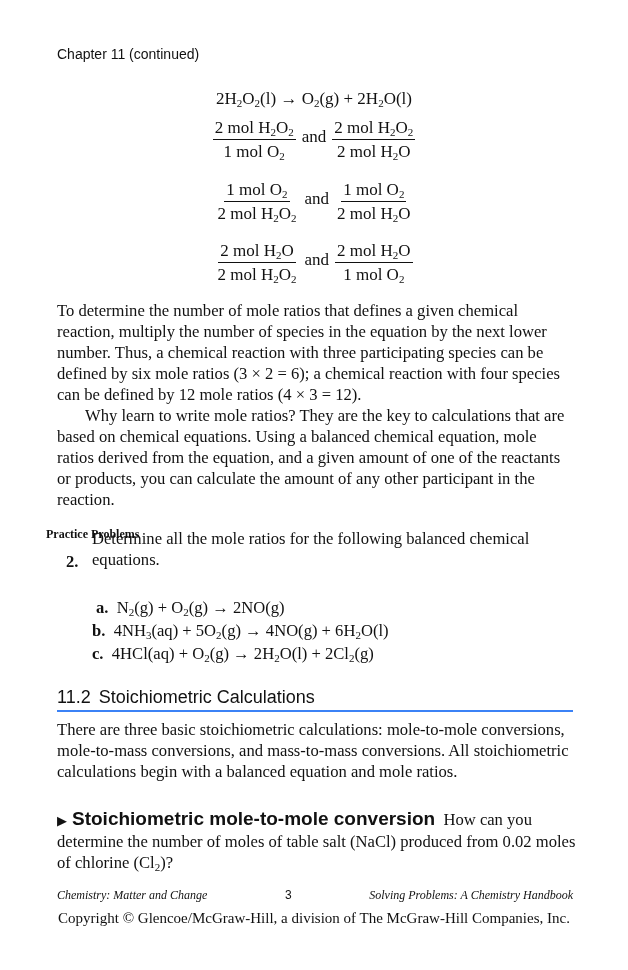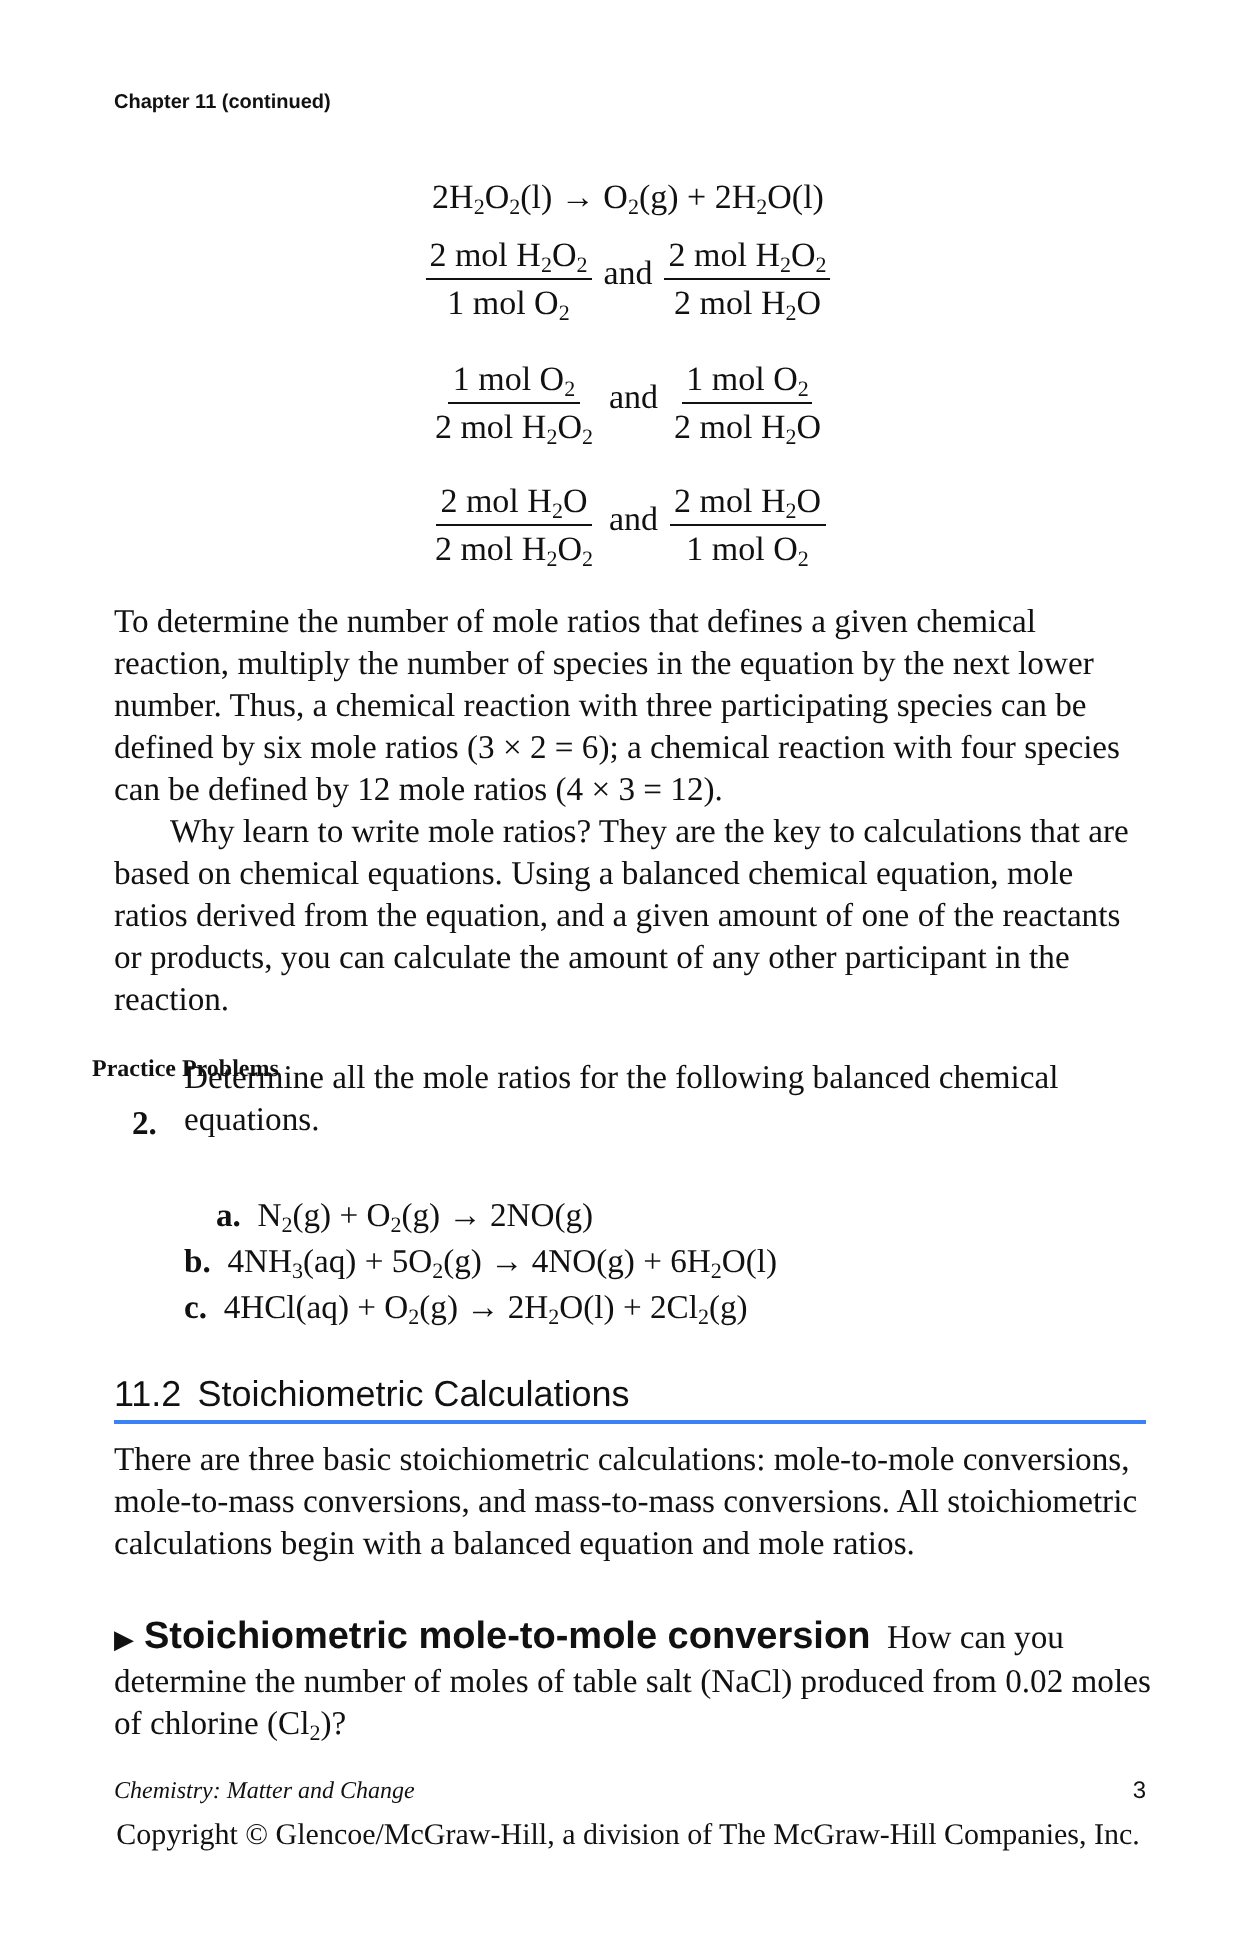--- a/index.html
+++ b/index.html
@@ -1,18 +1,18 @@
 <!DOCTYPE html>
 <html><head>
   <meta charset="utf-8">
   <style>
     html, body { margin:0; padding:0; background:#fff; }
     body { width:628px; height:970px; position:relative; overflow:hidden; color:#111; font-family:"Liberation Serif", serif; }
     .abs { position:absolute; }
-    .chap { left:57px; top:46px; font-family:"Liberation Sans", sans-serif; font-weight:bold; font-size:10px;text-align:center; }
+    .chap { left:57px; top:46px; font-family:"Liberation Sans", sans-serif; font-weight:normal; font-size:14px;text-align:center; }
     .eq-main { left:0; width:628px; top:89px; text-align:center; font-size:17px; }
     .frac-row { position:absolute; left:0; width:628px; display:flex; justify-content:center; align-items:center; font-size:17px; }
     .frac { display:inline-flex; flex-direction:column; align-items:center; }
     .frac .num { padding:0 2px 1px; border-bottom:1.3px solid #111; line-height:20px; }
     .frac .den { padding:1px 2px 0; line-height:22px; }
     .and { margin:0 6px; position:relative; top:-4px; }
     sub { font-size:11px; vertical-align:-3px; line-height:0; }
     .para { font-size:16.6px; line-height:21px; left:57px; width:520px; }
     .indent { text-indent:28px; }
     .ph { font-family:Liberation Serif, serif; font-weight:bold; font-size:12px; left:46px; }
@@ -71,21 +71,21 @@
 </div>
 
 <div class="abs para" style="top:300px;">To determine the number of mole ratios that defines a given chemical reaction, multiply the number of species in the equation by the next lower number. Thus, a chemical reaction with three participating species can be defined by six mole ratios (3 × 2 = 6); a chemical reaction with four species can be defined by 12 mole ratios (4 × 3 = 12).</div>
 <div class="abs para indent" style="top:405px;">Why learn to write mole ratios? They are the key to calculations that are based on chemical equations. Using a balanced chemical equation, mole ratios derived from the equation, and a given amount of one of the reactants or products, you can calculate the amount of any other participant in the reaction.</div>
 
 <div class="abs ph" style="top:527px;">Practice Problems</div>
 
 <div class="abs prob" style="left:66px; top:551px; font-weight:bold;">2.</div>
 <div class="abs prob" style="left:92px; top:528px; width:480px;">Determine all the mole ratios for the following balanced chemical equations.</div>
 
-<div class="abs prob" style="left:108px; top:597px;">
+<div class="abs prob" style="left:96px; top:597px;">
   <b>a.</b>&nbsp; <span>N</span><sub>2</sub><span>(g) + O</span><sub>2</sub><span>(g) → 2NO(g)</span>
 </div>
 <div class="abs prob" style="left:92px; top:620px;">
   <b>b.</b>&nbsp; <span>4NH</span><sub>3</sub><span>(aq) + 5O</span><sub>2</sub><span>(g) → 4NO(g) + 6H</span><sub>2</sub><span>O(l)</span>
 </div>
 <div class="abs prob" style="left:92px; top:643px;">
   <b>c.</b>&nbsp; <span>4HCl(aq) + O</span><sub>2</sub><span>(g) → 2H</span><sub>2</sub><span>O(l) + 2Cl</span><sub>2</sub><span>(g)</span>
 </div>
 
 <div class="abs sec-title">
@@ -94,14 +94,15 @@
 
 <div class="abs para" style="top:719px;">There are three basic stoichiometric calculations: mole-to-mole conversions, mole-to-mass conversions, and mass-to-mass conversions. All stoichiometric calculations begin with a balanced equation and mole ratios.</div>
 
 <div class="abs para" style="top:808px;">
   <span class="tri">▶</span><span class="bold-sans">Stoichiometric mole-to-mole conversion</span>&nbsp; <span>How can you determine the number of moles of table salt (NaCl) produced from 0.02 moles of chlorine (Cl</span><sub>2</sub><span>)?</span>
 </div>
 
 <div class="abs footer">
   <span>Chemistry: Matter and Change</span>
   <span class="pg">3</span>
+  <span>Solving Problems: A Chemistry Handbook</span>
 </div>
 <div class="abs copy">Copyright © Glencoe/McGraw-Hill, a division of The McGraw-Hill Companies, Inc.</div>
 
 </body></html>

